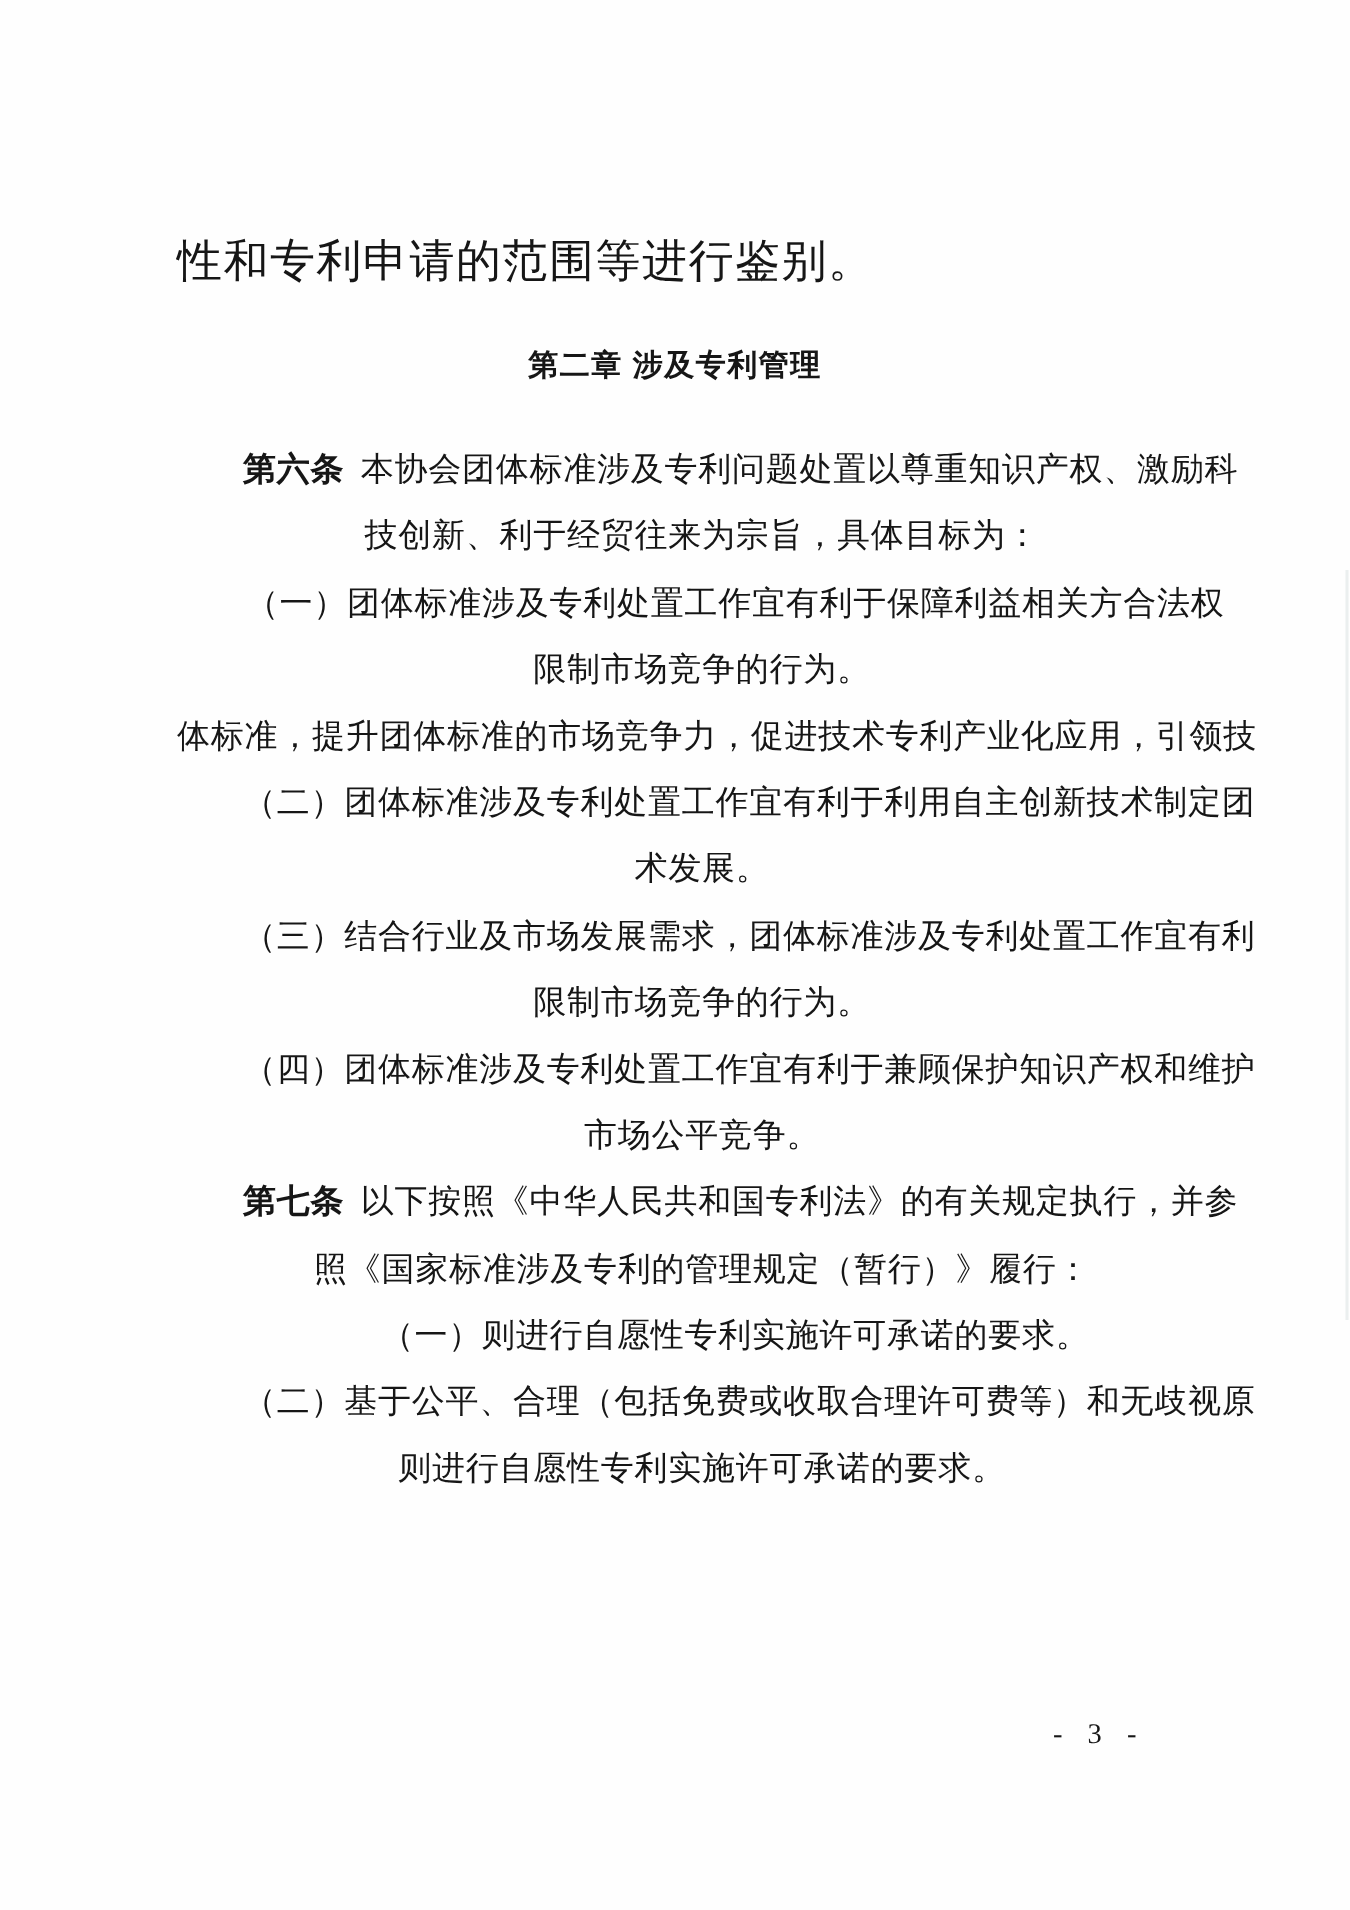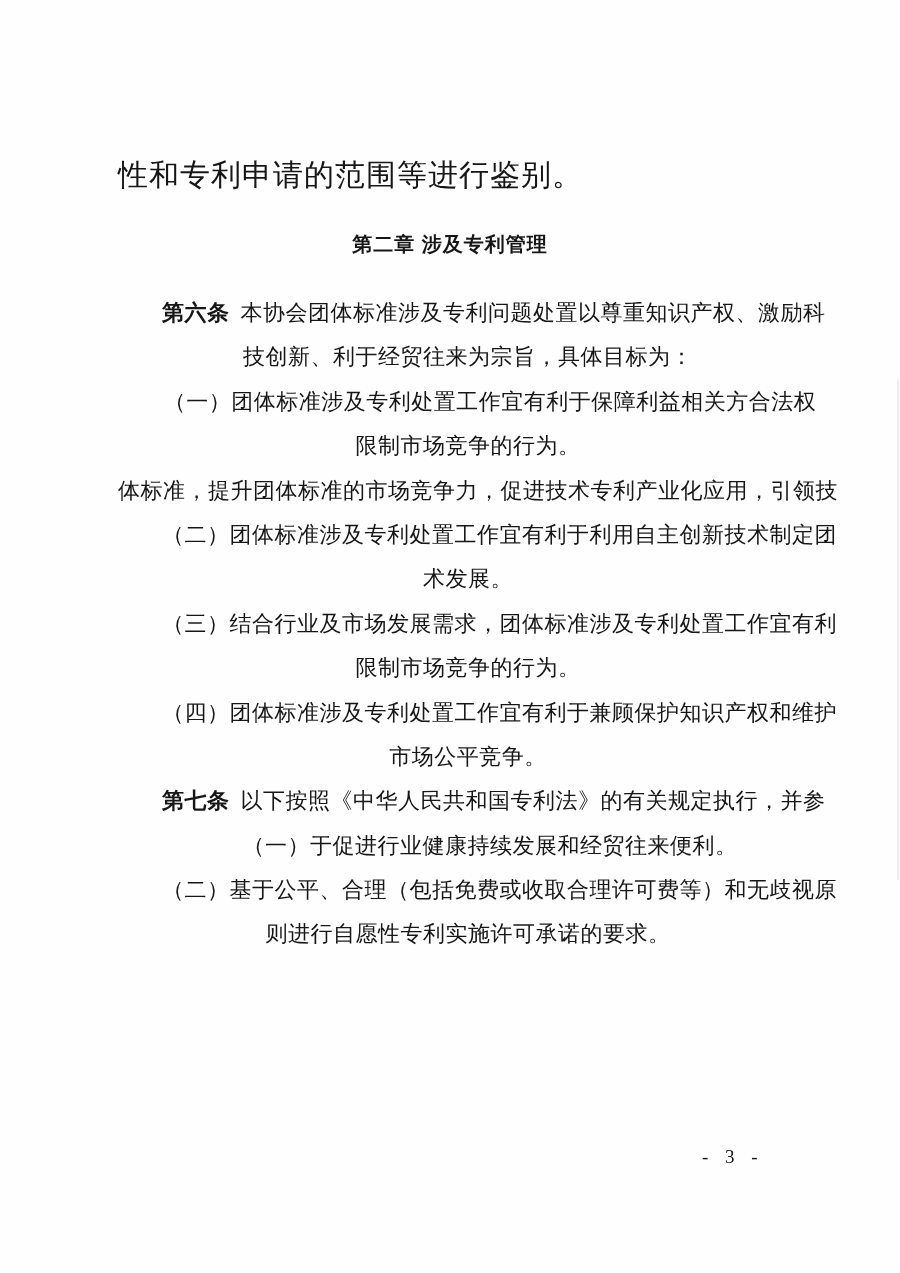--- a/index.html
+++ b/index.html
@@ -82,21 +82,22 @@
       <div class="body-line indent"><span>（一）团体标准涉及专利处置工作宜有利于保障利益相关方合法权</span></div>
       <div class="body-line"><span>限制市场竞争的行为。</span></div>
       <div class="body-line"><span>体标准，提升团体标准的市场竞争力，促进技术专利产业化应用，引领技</span></div>
       <div class="body-line indent"><span>（二）团体标准涉及专利处置工作宜有利于利用自主创新技术制定团</span></div>
       <div class="body-line"><span>术发展。</span></div>
       <div class="body-line indent"><span>（三）结合行业及市场发展需求，团体标准涉及专利处置工作宜有利</span></div>
       <div class="body-line"><span>限制市场竞争的行为。</span></div>
       <div class="body-line indent"><span>（四）团体标准涉及专利处置工作宜有利于兼顾保护知识产权和维护</span></div>
       <div class="body-line"><span>市场公平竞争。</span></div>
       <div class="body-line indent"><span class="line-prefix">第七条</span><span>以下按照《中华人民共和国专利法》的有关规定执行，并参</span></div>
-      <div class="body-line indent"><span>（一）于促进行业健康持续发展和经贸往来便利。</span></div>
+      <div class="body-line"><span>照《国家标准涉及专利的管理规定（暂行）》履行：</span></div>
+      <div class="body-line indent"><span>（一）则进行自愿性专利实施许可承诺的要求。</span></div>
       <div class="body-line indent"><span>（二）基于公平、合理（包括免费或收取合理许可费等）和无歧视原</span></div>
       <div class="body-line"><span>则进行自愿性专利实施许可承诺的要求。</span></div>
     </div>
 
   <div class="page-number">- 3 -</div>
 
   <div class="scan-edge"></div>
 </div>
 
 </body></html>

